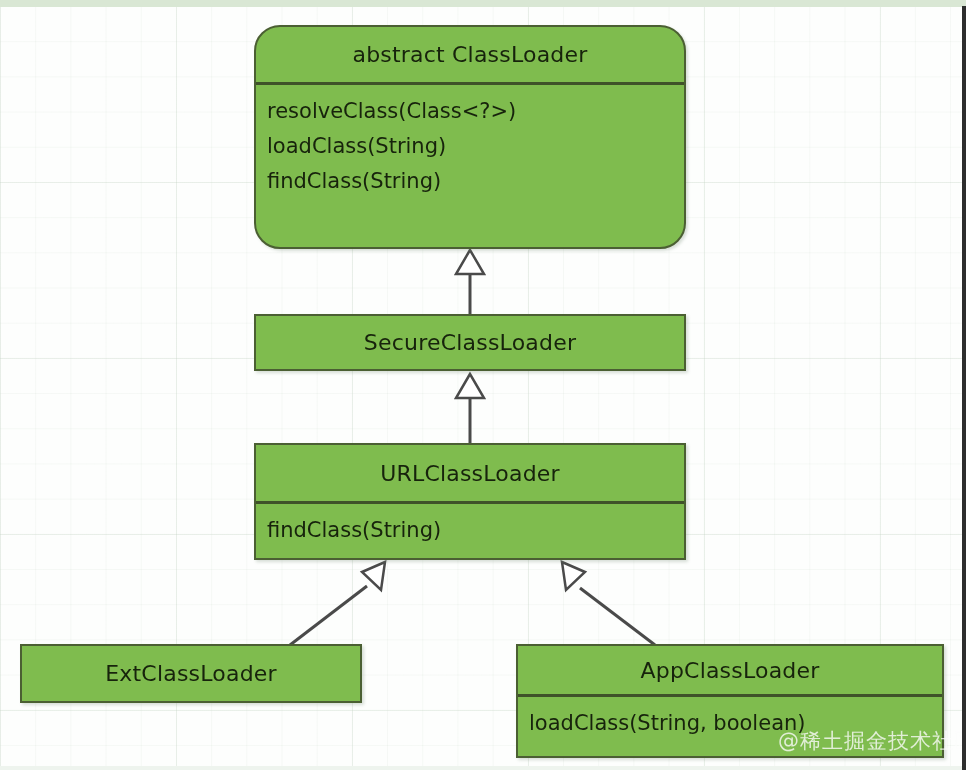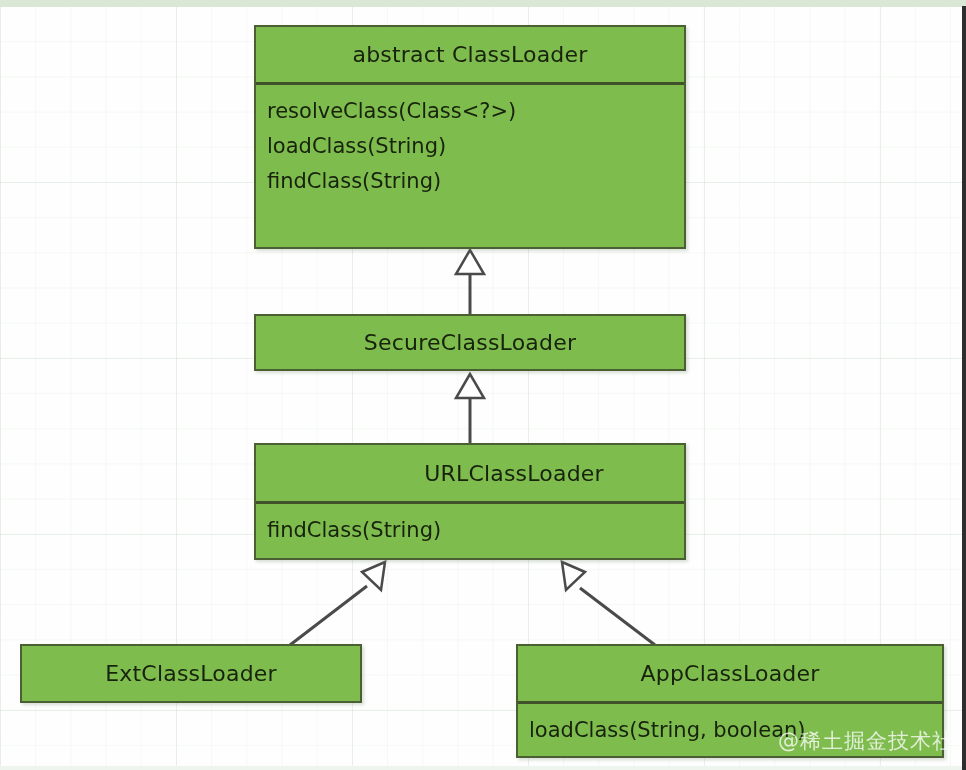--- a/index.html
+++ b/index.html
@@ -72,30 +72,30 @@
     padding: 9px 0 6px 11px;
   }
   .uml-method {
     color: #17230c;
     font-size: 21px;
     line-height: 35px;
     white-space: nowrap;
   }
 
   
-  #box-classloader      { left: 254px; top: 25px;  width: 432px; height: 224px; }
+  #box-classloader      { left: 254px; top: 25px;  width: 432px; height: 224px; border-radius: 26px; }
   #box-classloader .uml-title   { height: 55px; }
   #box-secure           { left: 254px; top: 314px; width: 432px; height: 57px; }
   #box-secure .uml-title        { height: 53px; text-align: center; }
   #box-url              { left: 254px; top: 443px; width: 432px; height: 117px; }
-  #box-url .uml-title           { height: 56px; margin-left: 44px; }
+  #box-url .uml-title           { height: 56px; }
   #box-ext              { left: 20px;  top: 644px; width: 342px; height: 59px; }
   #box-ext .uml-title           { height: 55px; }
   #box-app              { left: 516px; top: 644px; width: 428px; height: 114px; }
-  #box-app .uml-title           { height: 55px; }
+  #box-app .uml-title           { height: 48px; }
 
   
   .connector { position: absolute; left: 0; top: 0; width: 966px; height: 770px; pointer-events: none; }
 
   
   .watermark {
     position: absolute;
     left: 778px; top: 727px;
     font-size: 21px;
     color: rgba(252,252,252,0.78);

